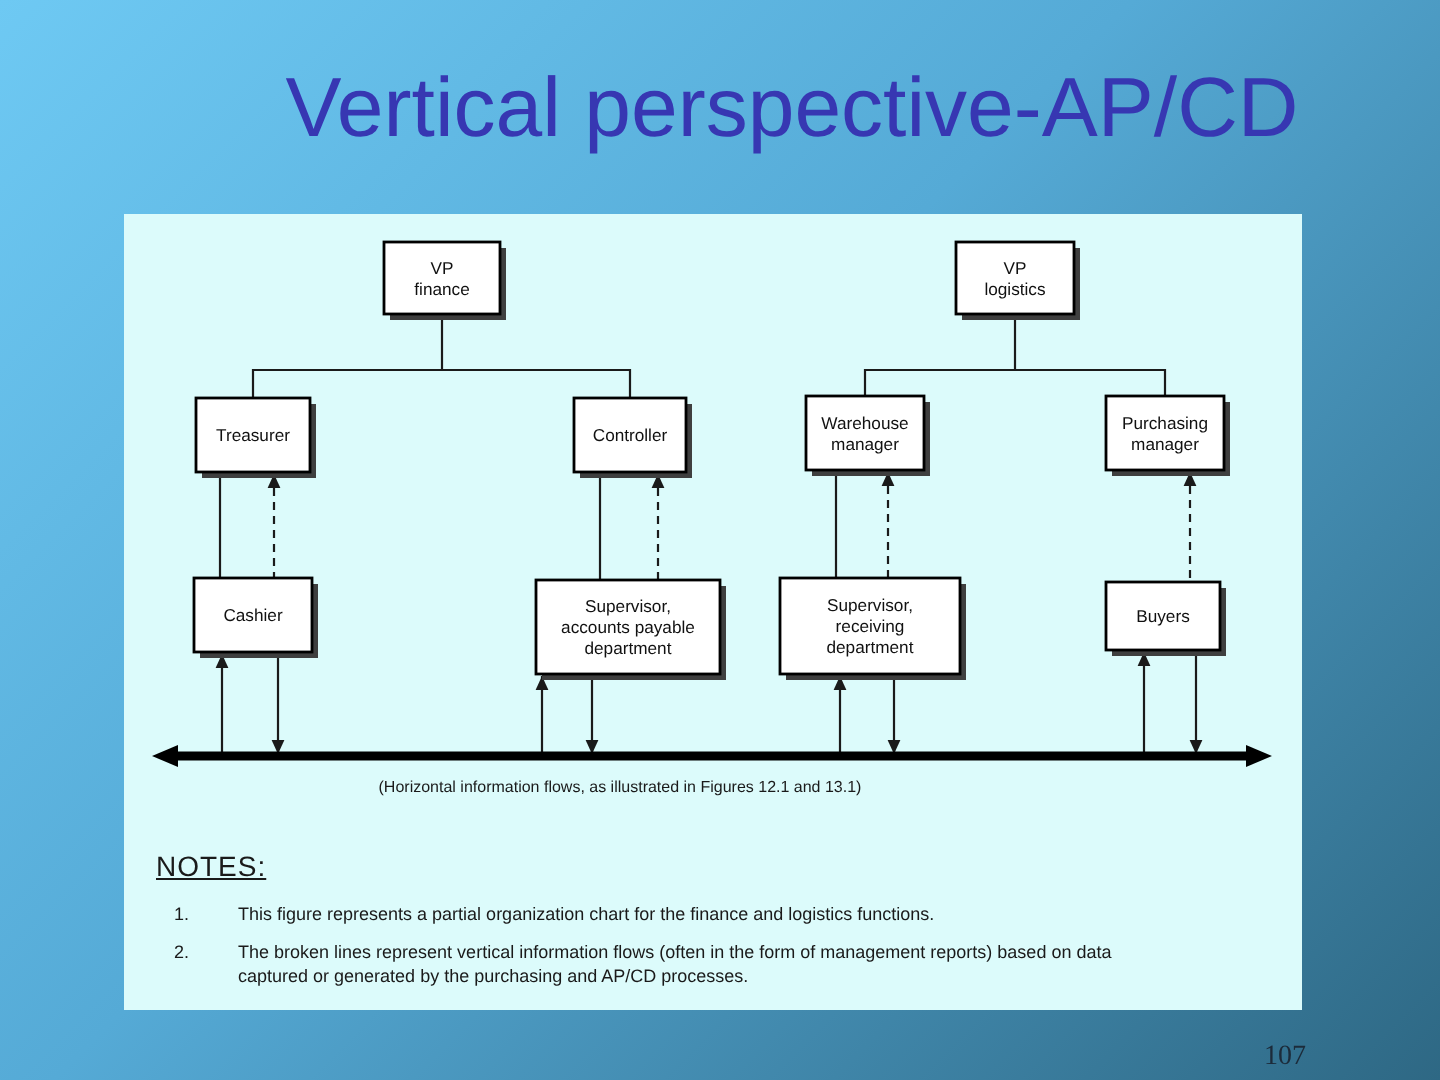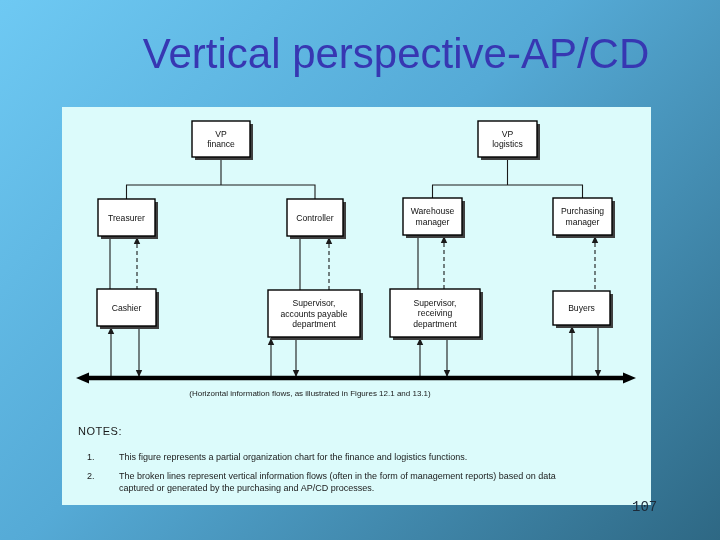--- a/index.html
+++ b/index.html
@@ -28,31 +28,31 @@
     background:#dcfbfb;
   }
   .panel svg{position:absolute;left:0;top:0;}
   .notes{
     position:absolute;
     left:0;top:318px;width:589px;
     color:#1a1a1a;
   }
   .notes-heading{
     position:absolute;left:16px;top:0px;
-    font-size:11px;letter-spacing:0.5px;
+    font-size:14px;letter-spacing:0.5px;text-decoration:underline;
   }
   .note-item{position:absolute;left:25px;width:480px;font-size:9px;line-height:12px;}
   .note-item .num{position:absolute;left:0;top:0;}
   .note-item .txt{display:block;margin-left:32px;max-width:450px;}
   .note-1{top:26px;}
   .note-2{top:45px;}
   .page-number{
     position:absolute;
-    left:632px;top:499px;
-    font-family:Liberation Mono, monospace;
+    left:632px;top:521px;
+    font-family:Liberation Serif, serif;
     font-size:14px;
     color:#1c2b3a;
   }
 </style>
 </head>
 <body>
 
 <div class="slide">
 
   <h1 class="slide-title">Vertical perspective-AP/CD</h1>

